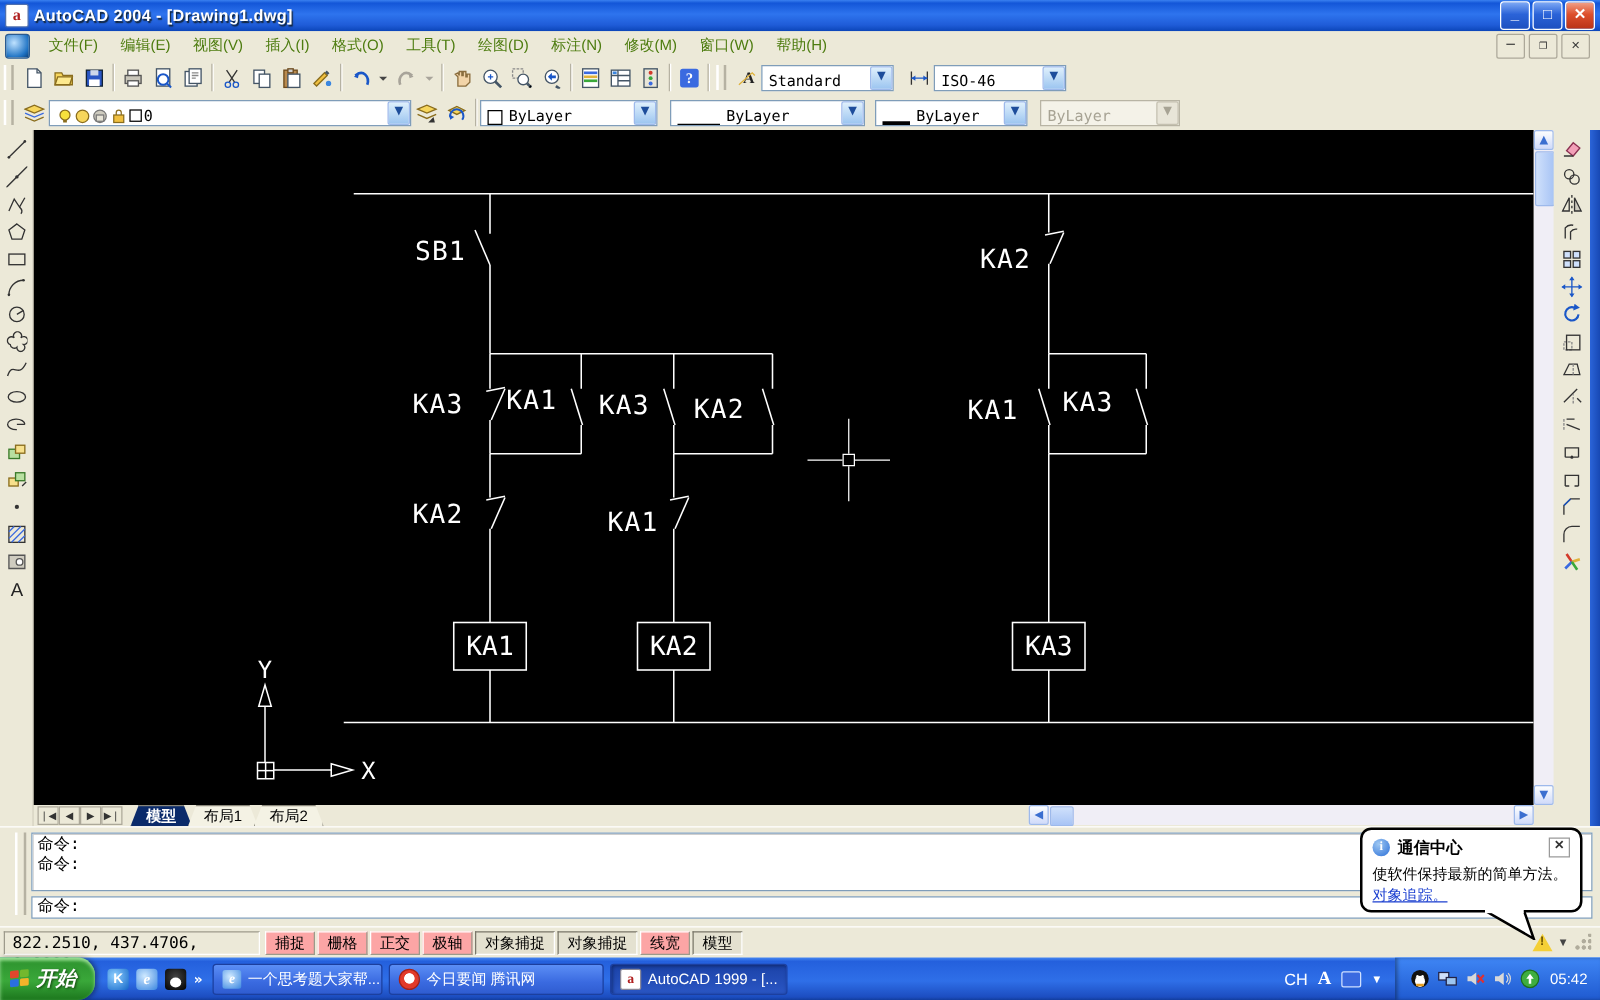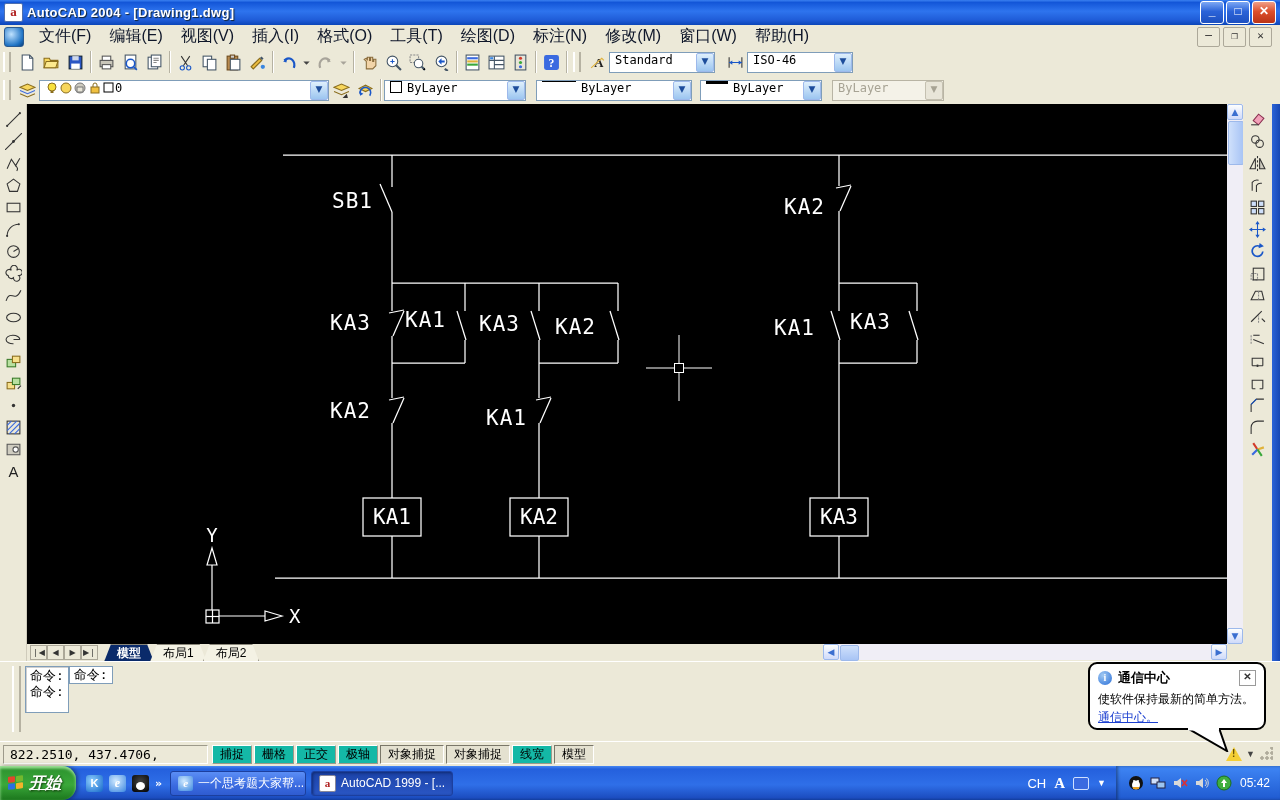--- a/index.html
+++ b/index.html
@@ -17,34 +17,34 @@
   #win-btns{margin-left:auto;display:flex;gap:2px;padding-right:4px;}
   .win-btn{width:22px;height:21px;border-radius:3px;border:1px solid #fff;
     background:linear-gradient(180deg,#7da8f4,#2b63d8 45%,#1d50c0);color:#fff;
     font:bold 12px/19px "Liberation Sans",sans-serif;text-align:center;}
   .win-btn.close{background:linear-gradient(180deg,#f0a088,#dd4f2c 45%,#b93317);}
   
   #menubar{left:0;top:25px;width:1280px;height:23px;background:#ece9d8;display:flex;align-items:center;
     border-bottom:1px solid #d8d4c4;}
   #menubar .logo{width:18px;height:18px;margin:0 6px 0 4px;border-radius:3px;
     background:radial-gradient(circle at 35% 35%,#bfe2ff,#1f73c4 70%,#0a3f7a);border:1px solid #2a5a90;}
-  .mi{padding:3px 9px;font-size:16px;color:#0f172a;}
+  .mi{padding:3px 9px;font-size:12px;color:#4d7c0f;}
   #mdi-btns{margin-left:auto;display:flex;gap:3px;padding-right:8px;}
   .mdi-btn{width:21px;height:18px;border:1px solid #aca899;background:#ece9d8;color:#333;
     font:bold 11px/16px "DejaVu Sans Mono",monospace;text-align:center;border-radius:2px;}
   
   .toolrow{left:0;width:1280px;height:28px;background:#ece9d8;display:flex;align-items:center;
     border-bottom:1px solid #cfcbbb;}
   #toolrow1{top:48px;} #toolrow2{top:76px;}
   .grip{width:4px;height:20px;margin:0 4px 0 3px;border-left:2px solid #fff;border-right:2px solid #b6b2a2;}
   .sep{width:1px;height:22px;background:#b6b2a2;margin:0 3px;box-shadow:1px 0 0 #fff;}
   .tb{width:22px;height:22px;display:inline-flex;align-items:center;justify-content:center;border:1px solid transparent;border-radius:2px;flex:0 0 auto;}
   .tb svg{width:17px;height:17px;}
   .tb.drop{width:11px;}
-  .combo{height:21px;background:#fff;border:1px solid #7f9db9;display:flex;align-items:flex-start;
+  .combo{height:21px;background:#fff;border:1px solid #7f9db9;display:flex;align-items:flex-end;
     font:12px "DejaVu Sans Mono",monospace;color:#000;position:relative;padding-left:5px;box-sizing:border-box;}
   .combo .arrow{margin-left:auto;width:16px;height:17px;border:1px solid #9db9eb;border-radius:2px;
     background:linear-gradient(180deg,#dff0fc,#9cc5f0);color:#1d4d9b;
     font:9px/15px "DejaVu Sans",sans-serif;text-align:center;}
   .combo.disabled{background:#f4f2e8;color:#a7a394;border-color:#b8b4a4;}
   .combo.disabled .arrow{background:#e8e5d8;border-color:#c4c0b0;color:#a7a394;}
   .swatch{width:10px;height:10px;border:1px solid #000;background:#fff;margin-right:5px;flex:0 0 auto;}
   .ltline{width:34px;height:1px;background:#000;margin-right:5px;flex:0 0 auto;}
   .lwline{width:22px;height:3px;background:#000;margin-right:5px;flex:0 0 auto;}
   
@@ -74,33 +74,33 @@
   .tab.active{background:#0a2a6a;color:#fff;font-weight:bold;}
   #hscroll{margin-left:auto;width:404px;height:16px;background:#f0eef6;display:flex;}
   #hscroll .sb-btn{width:16px;height:16px;}
   #h-thumb{width:17px;height:14px;margin:1px;background:linear-gradient(180deg,#cfe0fb,#a8c4f5);
     border:1px solid #9db9eb;border-radius:2px;}
   #hscroll .filler{flex:1;}
   
   #cmdarea{left:0;top:661px;width:1280px;height:80px;background:#ece9d8;box-sizing:border-box;
     border-top:1px solid #fff;padding:4px 6px 3px 12px;display:flex;}
   #cmd-grip{width:5px;margin-right:4px;border-left:2px solid #fff;border-right:2px solid #b6b2a2;height:66px;}
-  #cmd-stack{flex:1;display:flex;}
+  #cmd-stack{flex:1;display:flex;flex-direction:column;}
   #cmd-history{background:#fff;border:1px solid #7f9db9;box-shadow:inset 1px 1px 0 #cfcfcf;
     height:47px;font:13px/15.5px "DejaVu Sans Mono",monospace;color:#000;padding:1px 4px;box-sizing:border-box;}
   #cmd-split{height:4px;}
   #cmd-prompt{background:#fff;border:1px solid #7f9db9;height:18px;
     font:13px/16px "DejaVu Sans Mono",monospace;color:#000;padding:0 4px;box-sizing:border-box;}
   
   #statusbar{left:0;top:741px;width:1280px;height:25px;background:#ece9d8;border-top:1px solid #fff;
     display:flex;align-items:center;box-sizing:border-box;padding:0 3px;}
   #coords{width:205px;height:19px;border:1px solid;border-color:#9d9a8b #fff #fff #9d9a8b;
     font:13px/17px "DejaVu Sans Mono",monospace;color:#000;padding:0 6px;box-sizing:border-box;margin-right:4px;}
   .toggle{height:19px;padding:0 7px;font:12px/17px "Liberation Sans",sans-serif;color:#000;margin-right:2px;
-    border:1px solid;border-color:#fff #9d9a8b #9d9a8b #fff;background:#14b8a6;box-sizing:border-box;}
+    border:1px solid;border-color:#fff #9d9a8b #9d9a8b #fff;background:#fca5a5;box-sizing:border-box;}
   .toggle.pressed{border-color:#7a7769 #fff #fff #7a7769;background:#e4e1d0;}
   #status-right{margin-left:auto;display:flex;align-items:center;gap:4px;padding-right:4px;}
   #warn-tri{width:0;height:0;border-left:8px solid transparent;border-right:8px solid transparent;
     border-bottom:14px solid #f4cf36;position:relative;}
   #warn-tri::after{content:"!";position:absolute;left:-2px;top:1px;font:bold 10px "Liberation Sans",sans-serif;color:#6b5200;}
   #tray-caret{color:#444;font-size:9px;}
   #size-grip{width:14px;height:14px;background:
     radial-gradient(circle at 3px 11px,#b0ac9c 1.5px,transparent 2px),
     radial-gradient(circle at 8px 11px,#b0ac9c 1.5px,transparent 2px),
     radial-gradient(circle at 13px 11px,#b0ac9c 1.5px,transparent 2px),
@@ -121,21 +121,21 @@
   #balloon-link{font:12px/15px "Liberation Sans",sans-serif;color:#1b3fd0;text-decoration:underline;}
   
   #taskbar{left:0;top:766px;width:1280px;height:34px;
     background:linear-gradient(180deg,#4687f2 0%,#2460dd 9%,#2f6fe8 55%,#1c4dc0 93%,#123d9e 100%);
     display:flex;align-items:center;}
   #start-btn{width:76px;height:34px;border-radius:0 14px 14px 0;display:flex;align-items:center;gap:5px;
     background:linear-gradient(180deg,#5dbb57 0%,#2f9630 12%,#3aa83a 55%,#1f7c20 95%);
     box-shadow:inset 0 2px 3px #9fe09a,2px 0 4px rgba(0,0,0,.4);padding-left:8px;box-sizing:border-box;}
   #start-flag{width:16px;height:14px;display:grid;grid-template-columns:7px 7px;grid-template-rows:6px 6px;gap:1px;transform:skewY(-6deg);}
   #start-flag i{border-radius:1px;}
-  #start-label{font:bold italic 16px "Liberation Sans",sans-serif;color:#fff;text-shadow:1px 1px 2px #14430f;text-decoration:underline;}
+  #start-label{font:bold italic 16px "Liberation Sans",sans-serif;color:#fff;text-shadow:1px 1px 2px #14430f;}
   #quick{display:flex;align-items:center;gap:6px;padding:0 8px 0 10px;}
   .ql{width:17px;height:17px;border-radius:3px;}
   #ql-k{background:radial-gradient(circle at 35% 35%,#8fd0ff,#1366c8);color:#fff;font:bold 11px/17px "Liberation Sans",sans-serif;text-align:center;}
   #ql-e{background:radial-gradient(circle at 40% 35%,#cfe9ff,#3a86e0);color:#fff;font:bold italic 12px/16px "Liberation Serif",serif;text-align:center;}
   #ql-qq{background:radial-gradient(circle at 50% 40%,#444,#000);position:relative;}
   #ql-qq::after{content:"";position:absolute;left:4px;top:7px;width:9px;height:8px;border-radius:50%;background:#fff;}
   #ql-more{color:#fff;font:bold 11px "DejaVu Sans",sans-serif;}
   .task{height:25px;margin-right:5px;border-radius:3px;display:flex;align-items:center;gap:5px;padding:0 7px;
     background:linear-gradient(180deg,#5b8ef5,#3a6ae0 60%,#2f5cd0);border:1px solid #1c3f9e;
     font:12px "Liberation Sans",sans-serif;color:#fff;box-sizing:border-box;white-space:nowrap;overflow:hidden;}
@@ -772,21 +772,21 @@
   </div>
 </div>
 
 <div id="balloon" class="abs">
   <div id="balloon-head">
     <div id="balloon-info">i</div>
     <div id="balloon-title">通信中心</div>
     <div id="balloon-close">✕</div>
   </div>
   <div id="balloon-msg">使软件保持最新的简单方法。</div>
-  <a id="balloon-link">通信中心。</a>
+  <a id="balloon-link">对象追踪。</a>
 </div>
 <svg id="balloon-tail" class="abs" viewBox="0 0 46 24">
   <polygon points="2,0 34,0 42,23" fill="#fff" stroke="#000" stroke-width="2"></polygon>
   <rect x="3" y="0" width="31" height="2.5" fill="#fff"></rect>
 </svg>
 
 <div id="taskbar" class="abs">
   <div id="start-btn">
     <div id="start-flag">
       <i style="background:#e2452c;"></i>
@@ -799,20 +799,24 @@
   <div id="quick">
     <div class="ql" id="ql-k">K</div>
     <div class="ql" id="ql-e">e</div>
     <div class="ql" id="ql-qq"></div>
     <div id="ql-more">»</div>
   </div>
   <div class="task" style="width:136px;">
     <span class="ticon ie">e</span>
     <span>一个思考题大家帮...</span>
   </div>
+  <div class="task" style="width:172px;">
+    <span class="ticon tx"></span>
+    <span>今日要闻 腾讯网</span>
+  </div>
   <div class="task pressed" style="width:142px;">
     <span class="ticon acad">a</span>
     <span>AutoCAD 1999 - [...</span>
   </div>
   <div id="lang">
     <span class="lg">CH</span>
     <span class="big-a">A</span>
     <span class="kbd"></span>
     <span style="font-size:9px;">▼</span>
   </div>

